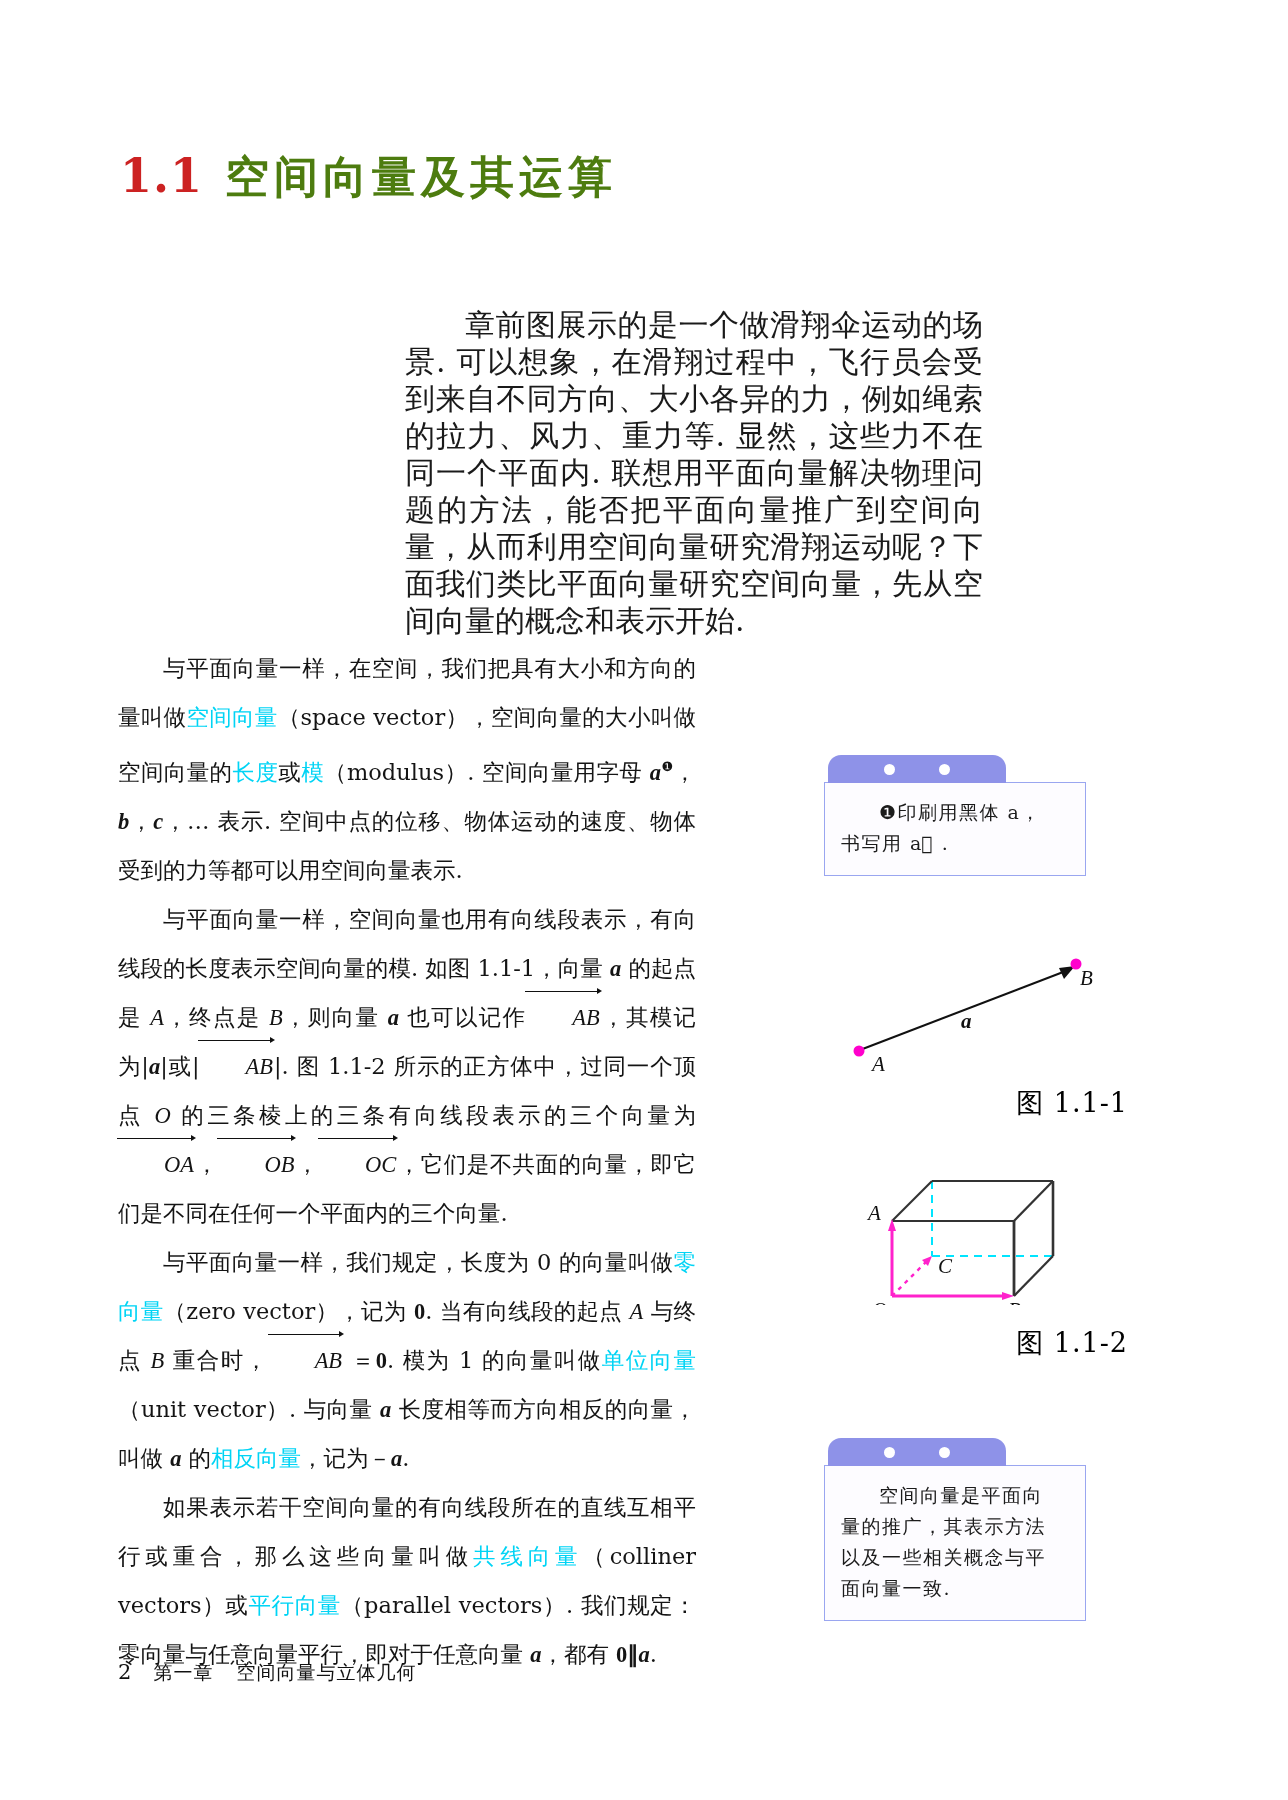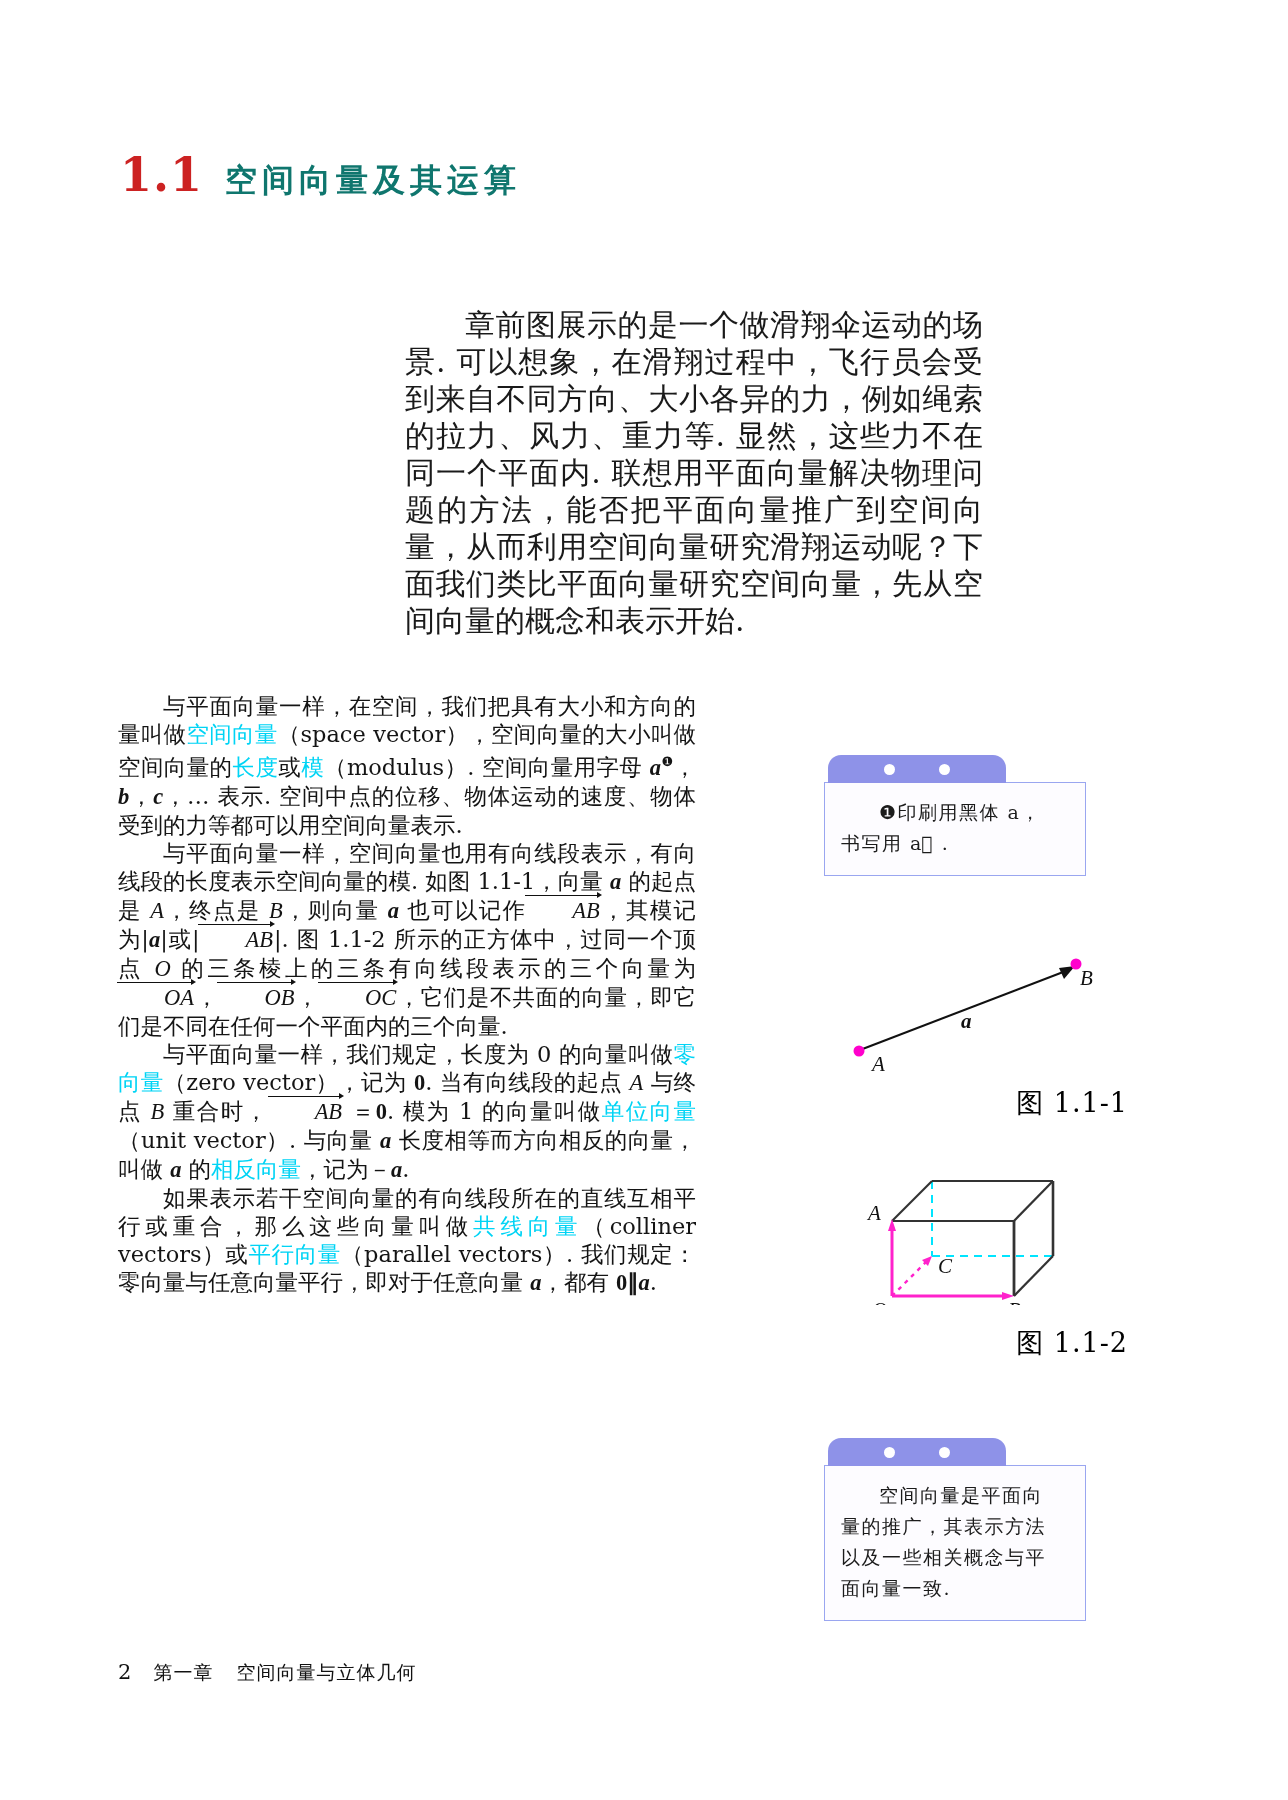--- a/index.html
+++ b/index.html
@@ -29,23 +29,23 @@
   }
   .title-num {
     font-family: "DejaVu Serif", serif;
     font-size: 46px;
     font-weight: bold;
     color: #cc2222;
     letter-spacing: 1px;
   }
   .title-text {
     font-family: Liberation Serif, serif;
-    font-size: 32px;
+    font-size: 44px;
     font-weight: bold;
-    color: #0f766e;
+    color: #4d7c0f;
     letter-spacing: 5px;
   }
 
   
   .intro {
     position: absolute;
     left: 405px;
     top: 286px;
     width: 578px;
     font-size: 30px;
@@ -74,24 +74,24 @@
   .subheading .sh-text {
     font-family: "DejaVu Sans", sans-serif;
     margin-left: 26px;
     letter-spacing: 2px;
   }
 
   
   .body-col {
     position: absolute;
     left: 118px;
-    top: 672px;
+    top: 624px;
     width: 578px;
     font-size: 22.5px;
-    line-height: 28px;
+    line-height: 49px;
     color: #141414;
     font-family: "DejaVu Serif", serif;
     text-align: justify;
     text-justify: inter-character;
   }
   .body-col p {
     margin: 0 0 0 0;
     text-indent: 2em;
   }
   .kw { color: #00d4f5; }

